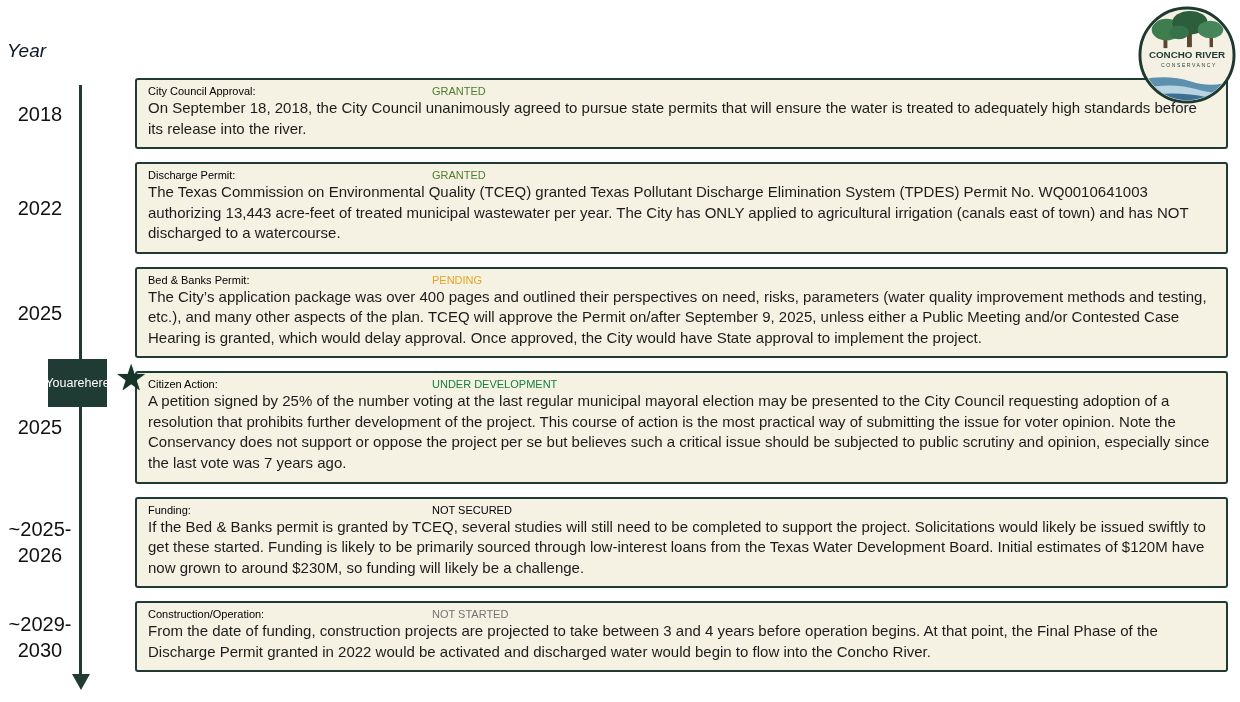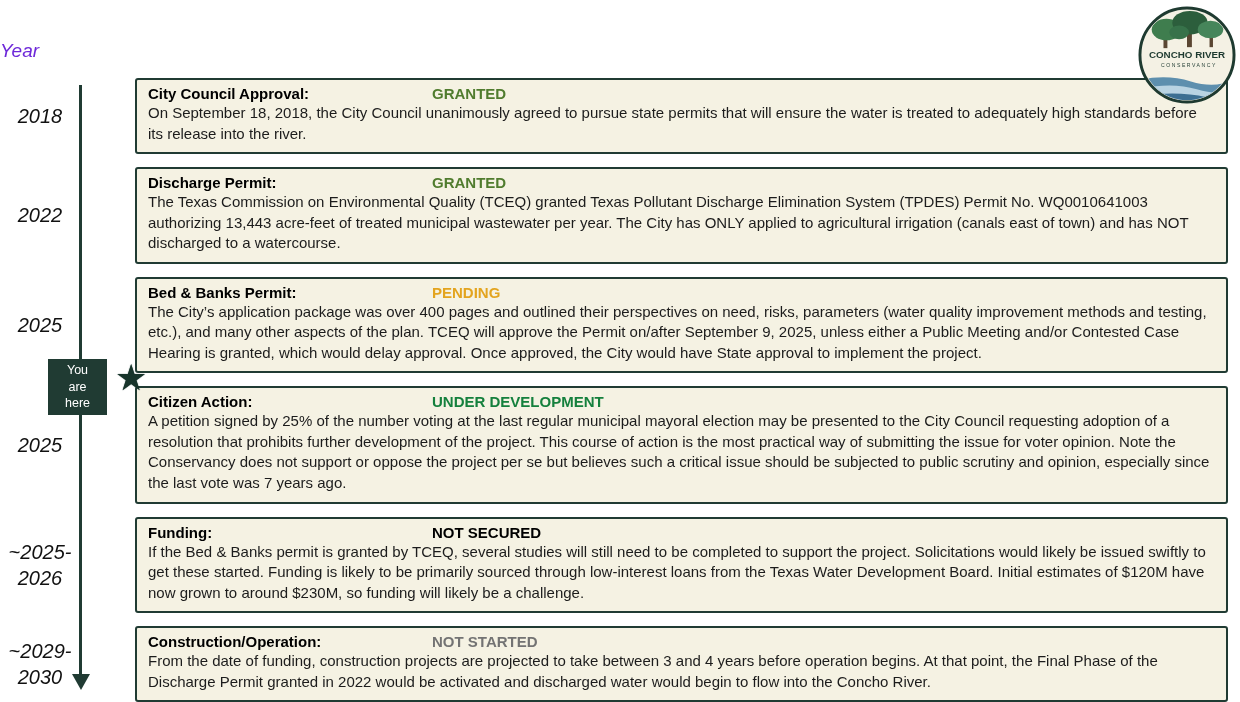--- a/index.html
+++ b/index.html
@@ -5,58 +5,58 @@
   * { margin:0; padding:0; box-sizing:border-box; }
   html,body { background:#ffffff; }
   body {
     width:1240px; height:702px;
     font-family:"Liberation Sans", sans-serif;
     position:relative; overflow:hidden;
   }
   .canvas { position:relative; width:1240px; height:702px; background:#ffffff; }
 
   .year-axis-label {
-    position:absolute; top:40px; left:0;
-    font-style:italic; font-size:19px; color:#6d28d9;
+    position:absolute; top:40px; left:7px;
+    font-style:italic; font-size:19px; color:#0f172a;
   }
 
   .timeline-line {
     position:absolute; left:79px; top:85px;
     width:3px; height:591px; background:#203b33;
   }
   .timeline-arrow {
     position:absolute; left:72px; top:674px;
     width:0; height:0;
     border-left:9px solid transparent;
     border-right:9px solid transparent;
     border-top:16px solid #203b33;
   }
 
   .rows { position:absolute; top:78px; left:0; right:0; }
   .row { display:flex; align-items:center; margin-bottom:13px; }
   .year {
     flex:0 0 80px; text-align:center;
-    font-style:italic; font-size:20px; line-height:1.3; color:#111;
+    font-size:20px; line-height:1.3; color:#111;
   }
   .spacer { flex:0 0 55px; }
   .box {
     flex:1; margin-right:12px;
     border:2.5px solid #203b33; border-radius:3px;
     background:#f5f2e3;
     padding:5px 11px 8px 11px;
   }
-  .box-header { display:flex; font-weight:bold; font-size:15px; color:#000; margin-bottom:1px; }
+  .box-header { display:flex; font-weight:normal; font-size:11px; color:#000; margin-bottom:1px; }
   .box-title { min-width:284px; }
   .box-body { font-size:15px; line-height:1.37; color:#1c1c1c; }
 
   .badge {
     position:absolute; left:48px; top:359px;
-    width:59px; height:56px; background:#203b33;
+    width:59px; height:48px; background:#203b33;
     color:#ffffff; font-size:12.5px; line-height:1.32;
-    display:flex; flex-direction:column; align-items:center; justify-content:center;
+    display:flex; align-items:center; justify-content:center;
     z-index:3; text-align:center;
   }
   .star {
     position:absolute; left:115px; top:360px;
     font-size:36px; color:#17342b; z-index:4; line-height:1;
     text-shadow:0 0 1px #17342b;
   }
 
   .logo { position:absolute; right:0; top:6px; width:106px; height:98px; }
   .logo svg { width:100%; height:100%; }

